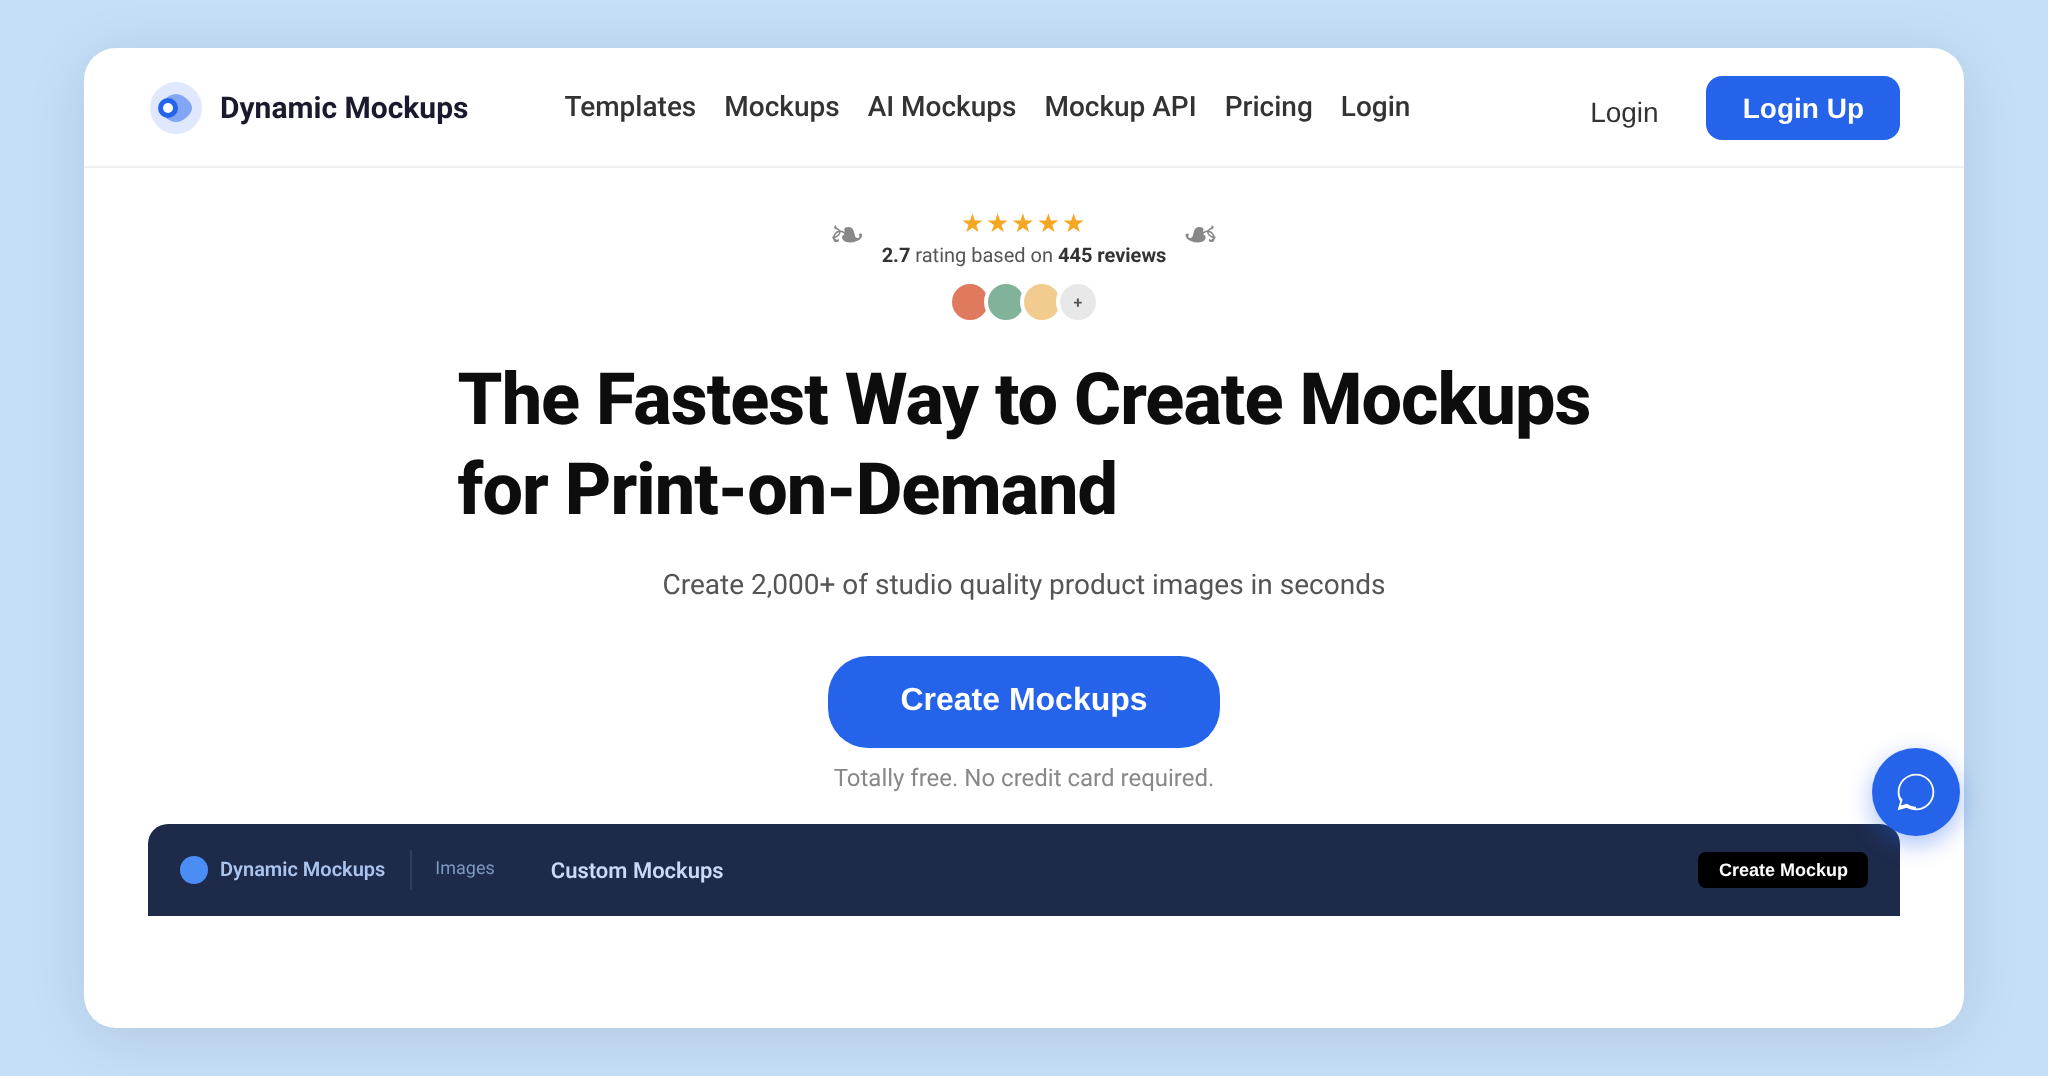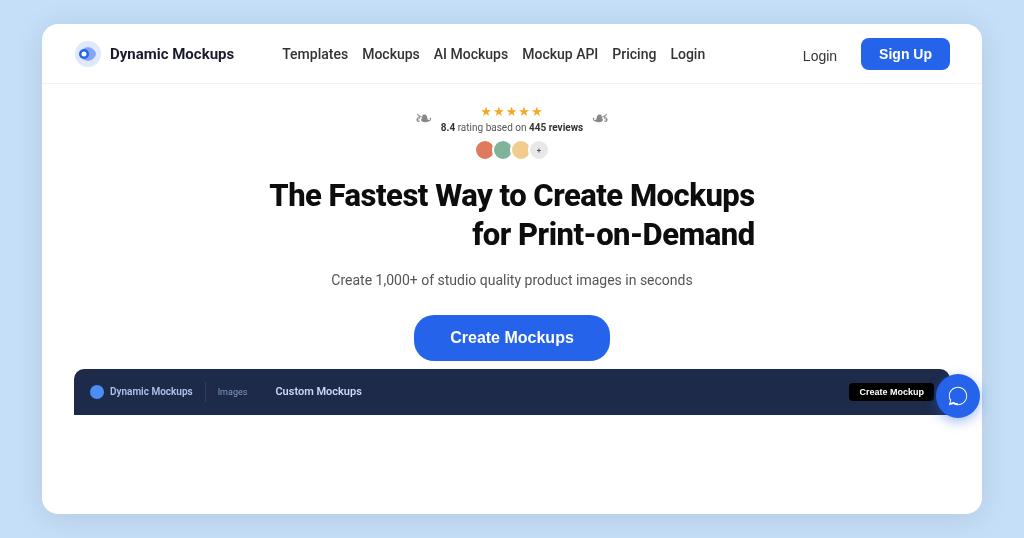--- a/index.html
+++ b/index.html
@@ -185,24 +185,24 @@
       border-radius: 50%;
       display: flex;
       align-items: center;
       justify-content: center;
       margin-left: -4px;
       border: 2px solid #fff;
     }
 
     
     .hero-heading {
-      font-size: 31px;
+      font-size: 36px;
       font-weight: 800;
       color: #0d0d0d;
-      text-align: right;
+      text-align: left;
       line-height: 1.25;
       margin-bottom: 14px;
       letter-spacing: -0.5px;
     }
 
     .hero-subtext {
       font-size: 14px;
       color: #555;
       text-align: center;
       line-height: 1.6;
@@ -346,56 +346,57 @@
         <a class="nav-link">Templates</a>
         <a class="nav-link">Mockups</a>
         <a class="nav-link">AI Mockups</a>
         <a class="nav-link">Mockup API</a>
         <a class="nav-link">Pricing</a>
         <a class="nav-link">Login</a>
       </div>
 
       <div class="nav-actions">
         <button class="btn-login">Login</button>
-        <button class="btn-signup">Sign Up</button>
+        <button class="btn-signup">Login Up</button>
       </div>
     </nav>
 
     <div class="hero">
 
       <div class="rating-badge">
         <div class="rating-laurel">
           <span class="laurel-left">❧</span>
           <div class="rating-inner">
             <div class="stars">★★★★★</div>
             <div class="rating-text">
-              <strong>8.4</strong>
+              <strong>2.7</strong>
               <span> rating based on <strong>445 reviews</strong></span>
             </div>
           </div>
           <span class="laurel-right" style="transform:scaleX(-1);display:inline-block;">❧</span>
         </div>
         <div class="avatars-row">
           <div class="avatar-circle avatar-1"></div>
           <div class="avatar-circle avatar-2"></div>
           <div class="avatar-circle avatar-3"></div>
           <div class="avatar-more">+</div>
         </div>
       </div>
 
       <h1 class="hero-heading">
         <span>The Fastest Way to Create Mockups</span><br>
         <span>for Print-on-Demand</span>
       </h1>
 
       <p class="hero-subtext">
-        <span>Create 1,000+ of studio quality product images in seconds</span><br>
+        <span>Create 2,000+ of studio quality product images in seconds</span><br>
       </p>
 
       <button class="btn-cta">Create Mockups</button>
+      <p class="cta-note">Totally free. No credit card required.</p>
 
       <div class="preview-bar">
         <div class="preview-logo-area">
           <div class="preview-logo-dot"></div>
           <span class="preview-logo-text">Dynamic Mockups</span>
         </div>
         <div class="preview-divider"></div>
         <span class="preview-nav-item">Images</span>
         <span class="preview-title">Custom Mockups</span>
         <div class="preview-spacer"></div>

